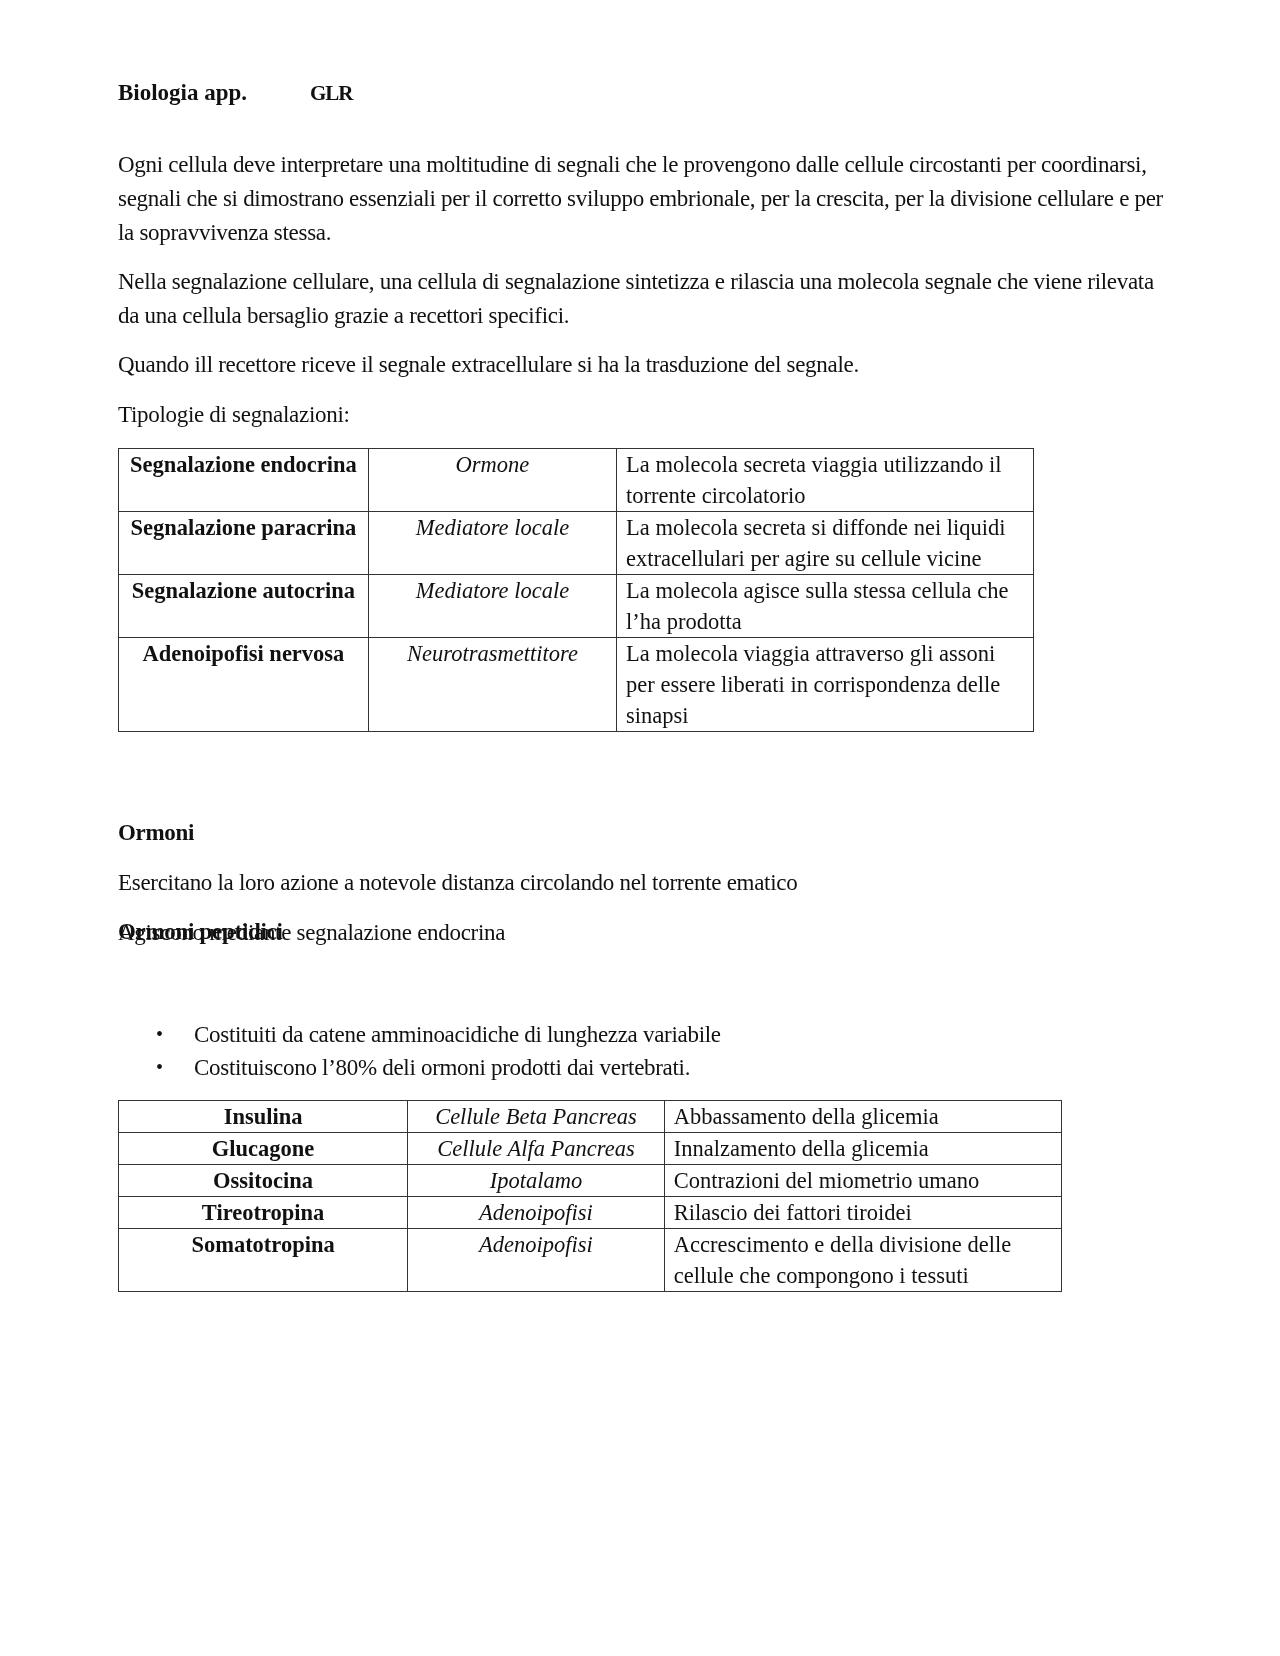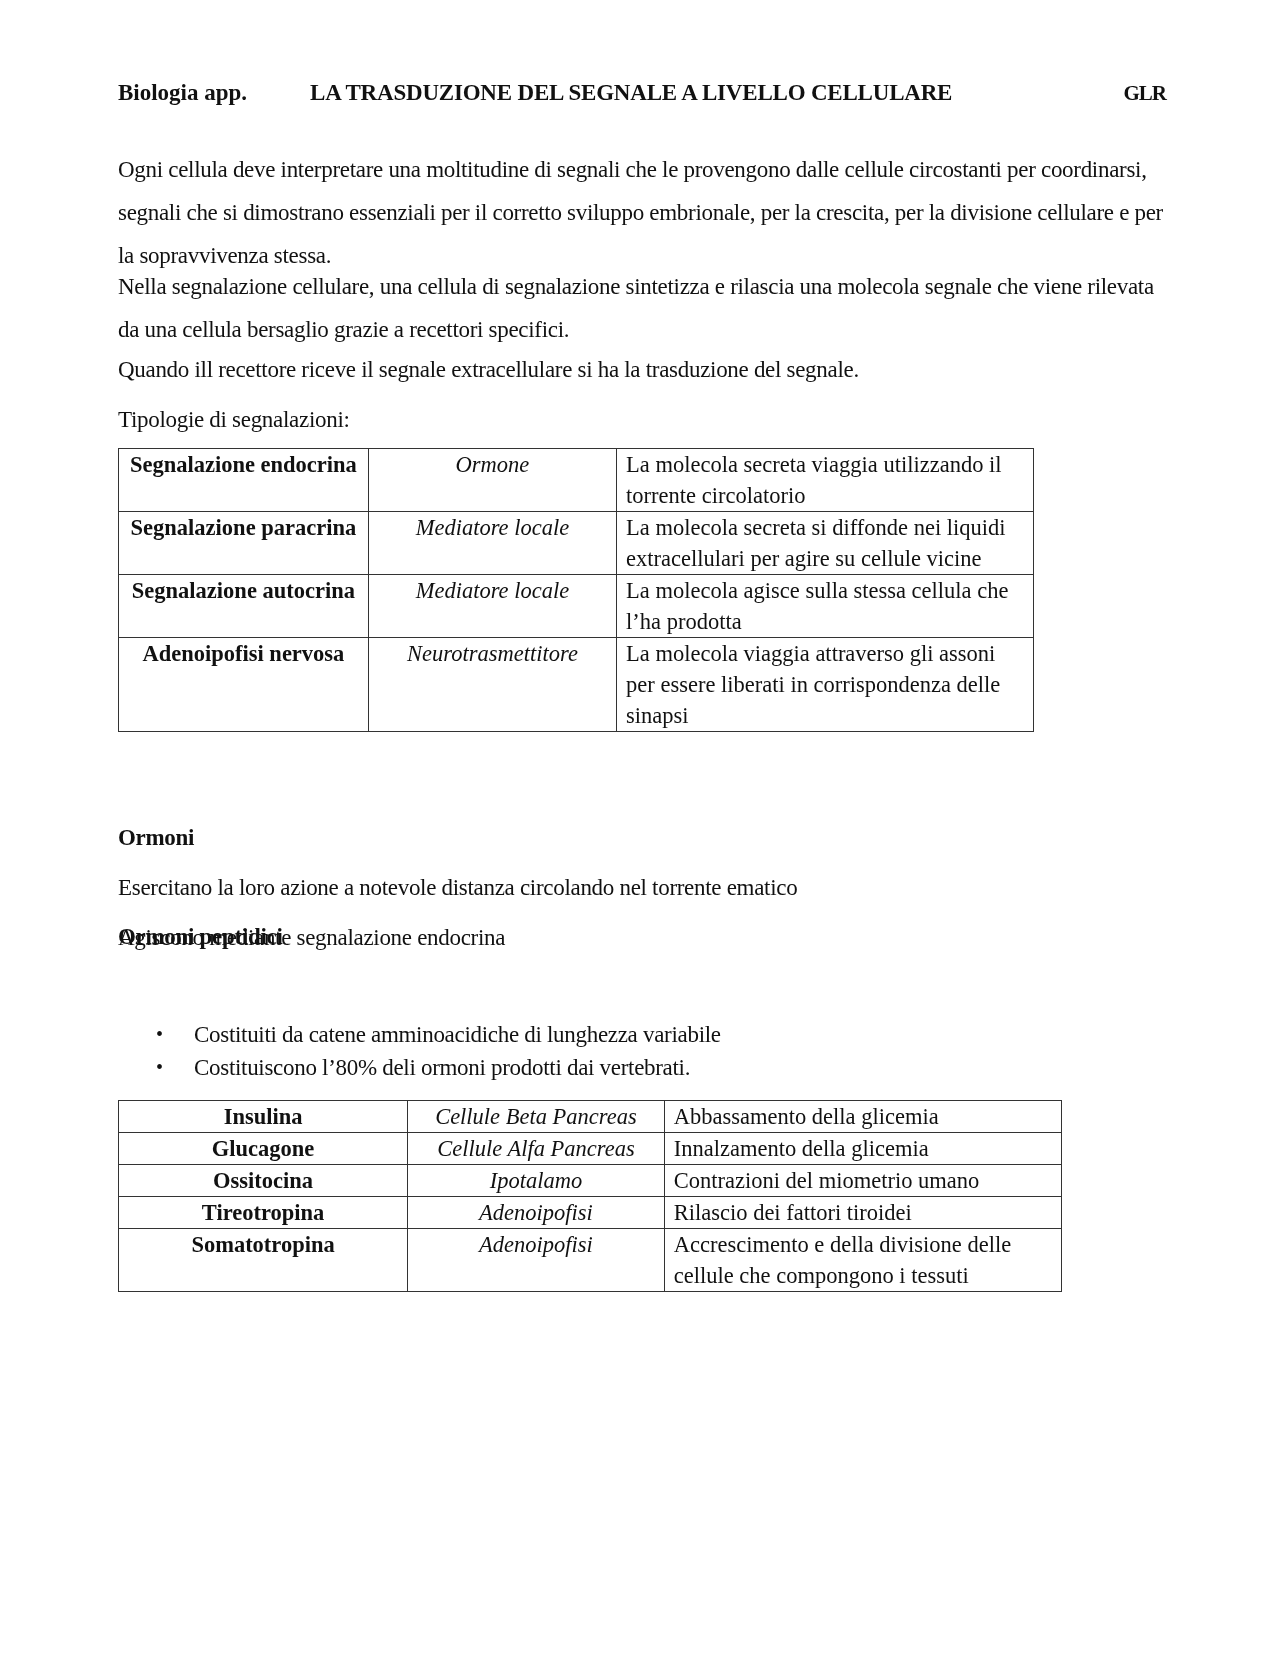--- a/index.html
+++ b/index.html
@@ -17,21 +17,21 @@
       position: absolute; left: 118px; top: 78px; width: 1048px;
       font-size: 23px; font-weight: bold; line-height: 30px;
       display: flex; align-items: baseline;
     }
     .header .course { width: 192px; }
     .header .title { flex: 1; font-weight: normal; font-weight: bold; letter-spacing: -0.2px; }
     .header .initials { font-weight: bold; font-size: 21px; text-align: right; letter-spacing: -1px; }
 
     .para {
       position: absolute; left: 118px; width: 1050px;
-      font-size: 23px; line-height: 43px; margin: 0;
+      font-size: 23px; line-height: 34px; margin: 0;
       letter-spacing: -0.3px;
     }
     .bold-head { font-weight: bold; }
 
     table.grid {
       position: absolute; border-collapse: collapse;
       font-size: 22.5px; line-height: 31px;
     }
     table.grid td {
       border: 1.5px solid #333333;
@@ -63,21 +63,20 @@
       position: absolute; left: 38px; top: 0; font-size: 20px;
     }
   </style>
 </head>
 <body>
 
 <div class="page">
 
   <div class="header">
     <span class="course">Biologia app.</span>
-    <span class="title">LA TRASDUZIONE DEL SEGNALE A LIVELLO CELLULARE</span>
     <span class="initials">GLR</span>
   </div>
 
   <p class="para" style="top:148px;">Ogni cellula deve interpretare una moltitudine di segnali che le provengono dalle cellule circostanti per coordinarsi, segnali che si dimostrano essenziali per il corretto sviluppo embrionale, per la crescita, per la divisione cellulare e per la sopravvivenza stessa.</p>
   <p class="para" style="top:265px;">Nella segnalazione cellulare, una cellula di segnalazione sintetizza e rilascia una molecola segnale che viene rilevata da una cellula bersaglio grazie a recettori specifici.</p>
   <p class="para" style="top:348px;">Quando ill recettore riceve il segnale extracellulare si ha la trasduzione del segnale.</p>
   <p class="para" style="top:398px;">Tipologie di segnalazioni:</p>
 
   <table class="grid" id="t1">
     <colgroup>

